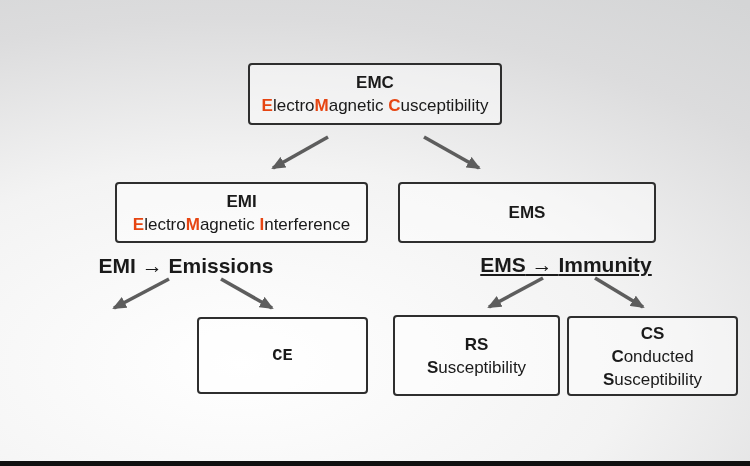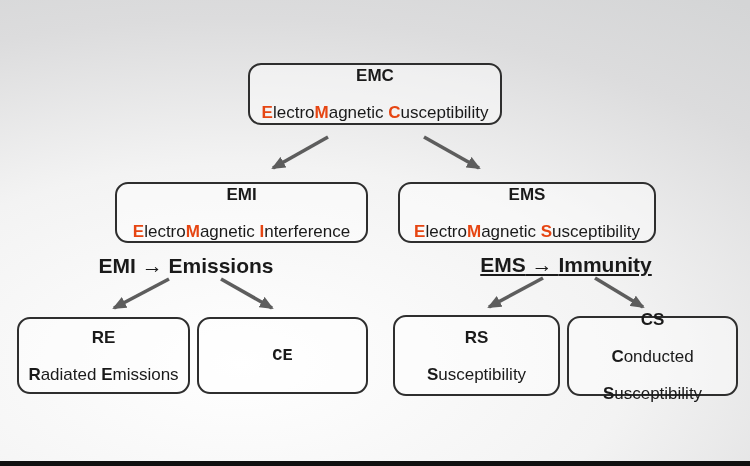--- a/index.html
+++ b/index.html
@@ -23,25 +23,25 @@
   .arrows{
     position:absolute;left:0;top:0;width:750px;height:466px;
     pointer-events:none;
   }
   .arrows line{stroke:var(--arrow);stroke-width:3.6;}
   .arrows .ah{fill:var(--arrow);}
   .box{
     position:absolute;
     box-sizing:border-box;
     border:2px solid var(--border);
-    border-radius:13px;
+    border-radius:4px;
     background:rgba(255,255,255,0.45);
     display:flex;flex-direction:column;
     align-items:center;justify-content:center;
-    row-gap:16px;
+    row-gap:2px;
     color:var(--text);
     font-size:17px;
     line-height:21px;
     text-align:left;
     white-space:nowrap;
   }
   .acr{font-weight:bold;}
   .sub .hl{color:var(--accent);font-weight:bold;}
   .sub .b{font-weight:bold;}
   .flow-label{
@@ -90,30 +90,25 @@
     <div class="sub"><span class="hl">E</span><span>lectro</span><span class="hl">M</span><span>agnetic </span><span class="hl">C</span><span>usceptibility</span></div>
   </div>
 
   <div class="box n-emi">
     <div class="acr">EMI</div>
     <div class="sub"><span class="hl">E</span><span>lectro</span><span class="hl">M</span><span>agnetic </span><span class="hl">I</span><span>nterference</span></div>
   </div>
 
   <div class="box n-ems">
     <div class="acr">EMS</div>
-    <div class="sub"><span class="hl">E</span><span>lectro</span><span class="hl">M</span><span>agnetic </span><span class="hl">S</span><span>usceptibility</span></div>
   </div>
 
   <div class="flow-label l-emi"><span class="b">EMI</span><span> → </span><span class="b">Emissions</span></div>
   <div class="flow-label l-ems"><span class="b">EMS</span><span> → </span><span class="b">Immunity</span></div>
 
-  <div class="box n-re">
-    <div class="acr">RE</div>
-    <div class="sub"><span class="b">R</span><span>adiated </span><span class="b">E</span><span>missions</span></div>
-  </div>
 
   <div class="box n-ce">
     <div class="acr">CE</div>
   </div>
 
   <div class="box n-rs">
     <div class="acr">RS</div>
     <div class="sub"><span class="b">S</span><span>usceptibility</span></div>
   </div>
 

